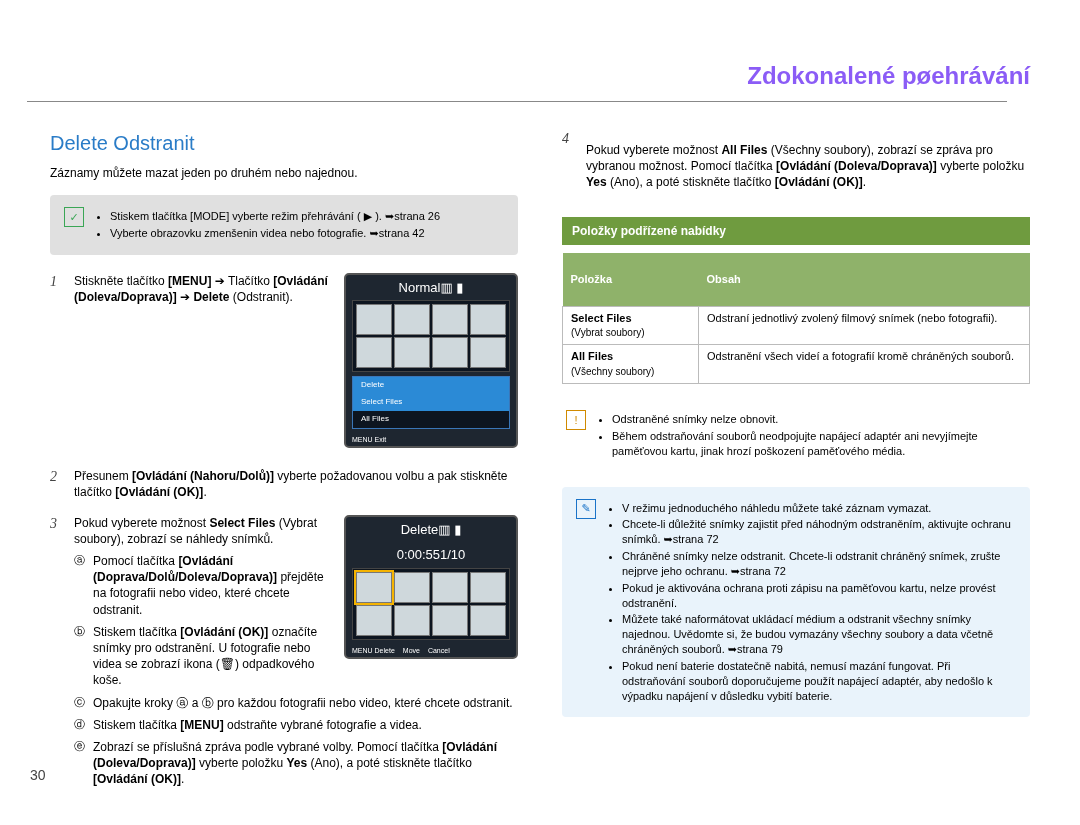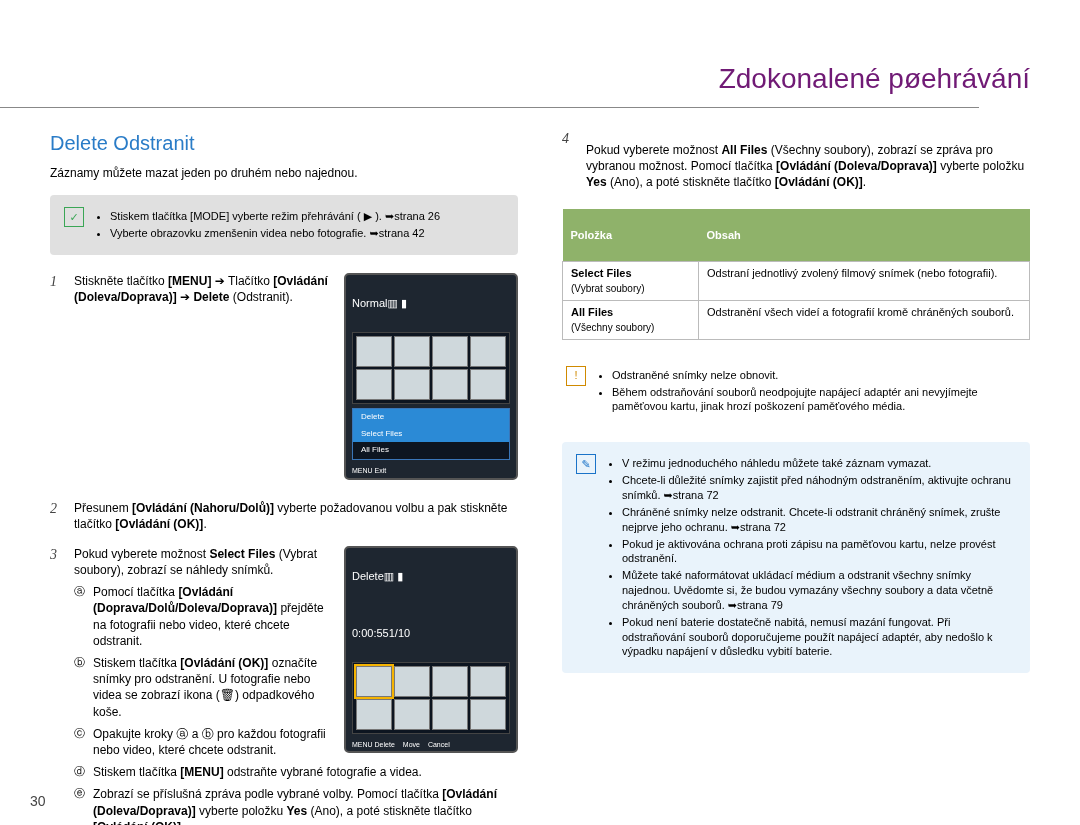--- a/index.html
+++ b/index.html
@@ -1,37 +1,37 @@
 <!DOCTYPE html>
 <html><head>
 <meta charset="utf-8">
 <style>
   html,body{margin:0;padding:0;background:#fff;font-family:Arial,Helvetica,sans-serif;color:#000;font-size:12px;line-height:1.35}
   .page{width:1080px;min-height:825px;position:relative;box-sizing:border-box;padding:40px 50px 0 50px}
-  .chapter-title{position:absolute;top:60px;right:50px;font-size:28px;color:#701a75;font-weight:400}
+  .chapter-title{position:absolute;top:60px;right:50px;font-size:24px;color:#8b5cf6;font-weight:700}
   .chapter-title::after{content:"";display:block;position:absolute;left:-720px;right:0;bottom:-10px;height:1px;background:#888;width:980px}
   .columns{display:flex;gap:44px;margin-top:90px}
   .col{flex:1;min-width:0}
   .section-title{color:#2a7cc7;font-size:20px;font-weight:400;margin:0 0 8px 0}
   .intro{margin:0 0 14px 0}
   .greybox{background:#e0e0e0;border-radius:4px;padding:12px 14px;display:flex;gap:12px;align-items:flex-start;margin-bottom:18px}
   .box-blue{background:#e9f3fb;border-radius:4px;padding:12px 14px;display:flex;gap:12px;align-items:flex-start;margin:14px 0}
   .box-warn{padding:12px 4px;display:flex;gap:12px;align-items:flex-start;margin:14px 0}
   .icon-badge{width:18px;height:18px;border:1px solid #1a73c8;display:inline-flex;align-items:center;justify-content:center;font-size:11px;color:#1a73c8;flex:0 0 auto}
   .icon-badge.green{border-color:#3aa655;color:#3aa655}
   .icon-badge.orange{border-color:#d08a00;color:#d08a00}
   .bullets{margin:0;padding-left:14px}
   .bullets li{margin:2px 0;font-size:11px}
   .steps{list-style:none;margin:0 0 0 0;padding:0}
   .steps>li{display:flex;gap:10px;margin-bottom:10px}
   .step-num{flex:0 0 14px;font-size:14px;color:#444;font-family:"Times New Roman",serif;font-style:italic}
   .step-body{flex:1}
   .step-body p{margin:0 0 4px 0}
   .screen{display:inline-block;border:2px solid #555;border-radius:5px;background:#1e2630;width:170px;vertical-align:top;margin-left:10px;margin-bottom:10px}
-  .screen .top{display:flex;justify-content:flex-start;align-items:center;color:#fff;font-size:11px;padding:21px 6px}
+  .screen .top{display:flex;justify-content:center;align-items:center;color:#fff;font-size:13px;padding:4px 6px}
   .screen .thumbs{background:#0d1520;margin:0 6px 4px;border:1px solid #444;height:70px;position:relative}
   .screen .menu{background:#0d1520;margin:0 6px 4px;border:1px solid #3a76b8}
   .screen .menu .m-item{color:#fff;font-size:8px;padding:3px 8px}
   .screen .menu .m-item.hl{background:#2b8ad6}
   .screen .menu .m-head{background:#2b8ad6;color:#fff;padding:3px 8px;font-size:8px}
   .screen .footer{color:#fff;font-size:7px;padding:2px 6px;display:flex;gap:8px}
   .thumbs .grid{display:grid;grid-template-columns:repeat(4,1fr);grid-template-rows:repeat(2,1fr);gap:2px;padding:3px;height:100%;box-sizing:border-box}
   .thumbs .cell{background:#cfd8dc;border:1px solid #777}
   .thumbs .cell.sel{outline:2px solid #f5b301}
   .subletters{list-style:none;padding:0;margin:4px 0 0 0}
@@ -179,20 +179,21 @@
     </div>
 
     <div class="col">
       <div class="col-right-step">
         <span class="step-num">4</span>
         <p>
           <span>Pokud vyberete možnost </span><b>All Files</b><span> (Všechny soubory), zobrazí se zpráva pro vybranou možnost. Pomocí tlačítka </span><b>[Ovládání (Doleva/Doprava)]</b><span> vyberte položku </span><b>Yes</b><span> (Ano), a poté stiskněte tlačítko </span><b>[Ovládání (OK)]</b><span>.</span>
         </p>
       </div>
 
+      <div class="sub-heading">Položky podřízené nabídky</div>
 
       <table class="submenu">
         <tbody>
             <tr>
           <th style="width:120px">Položka</th>
           <th>Obsah</th>
         </tr>
         <tr>
           <td><b>Select Files</b><br><span class="small-note">(Vybrat soubory)</span></td>
           <td>Odstraní jednotlivý zvolený filmový snímek (nebo fotografii).</td>

